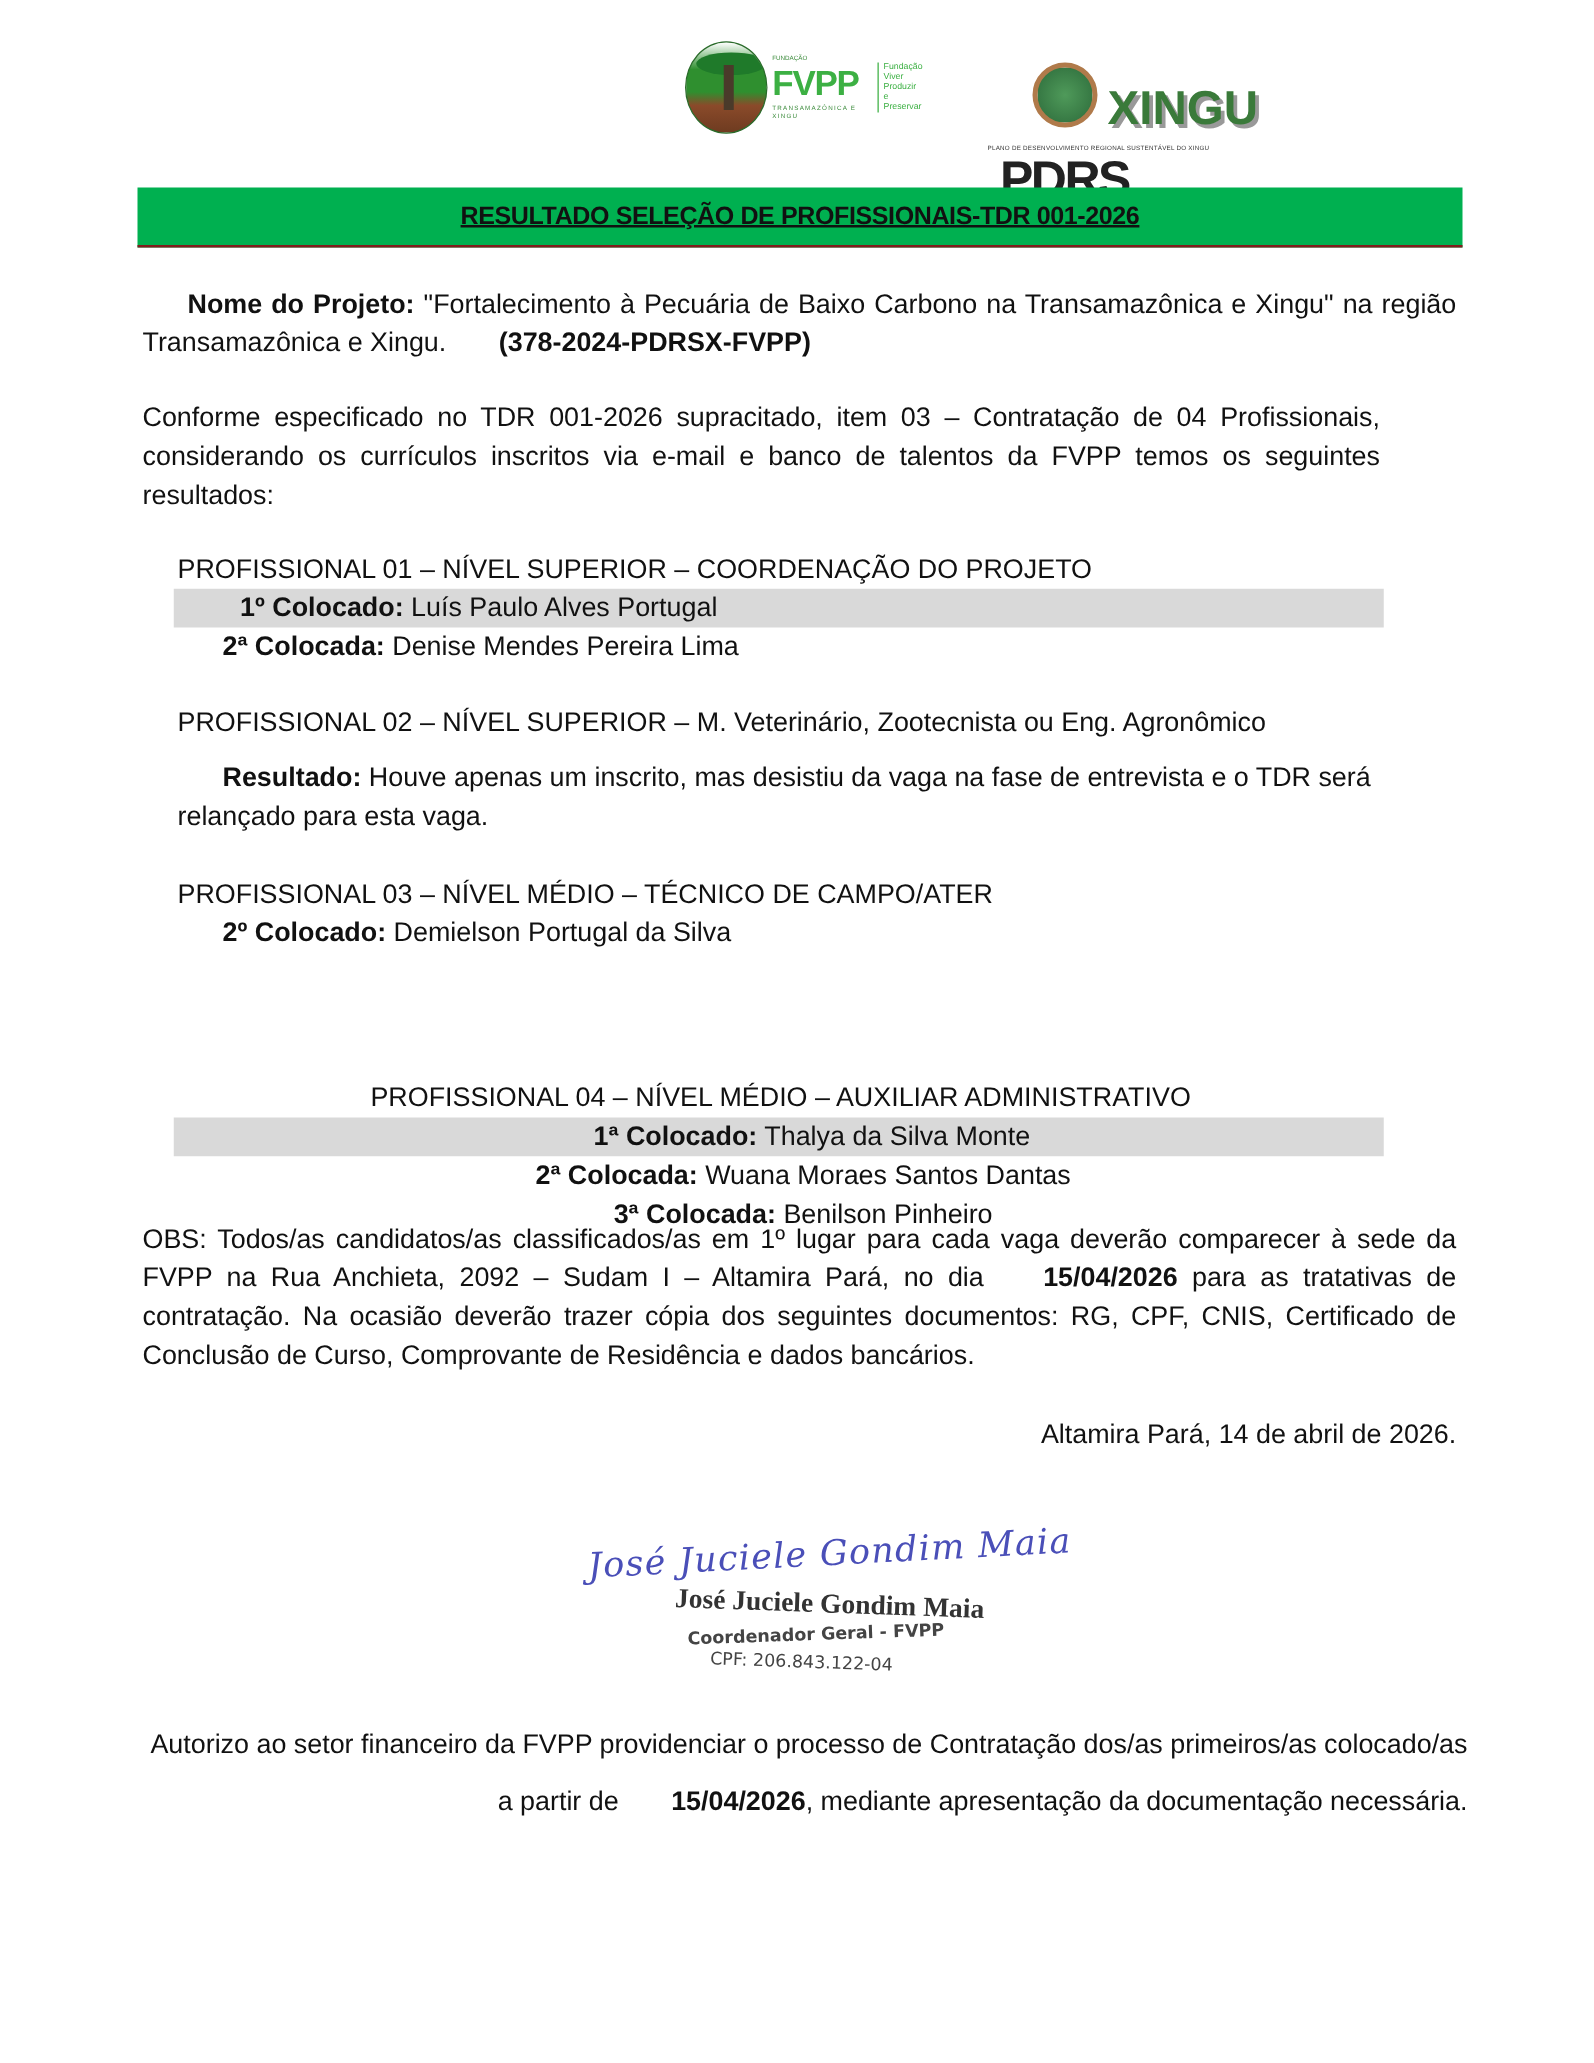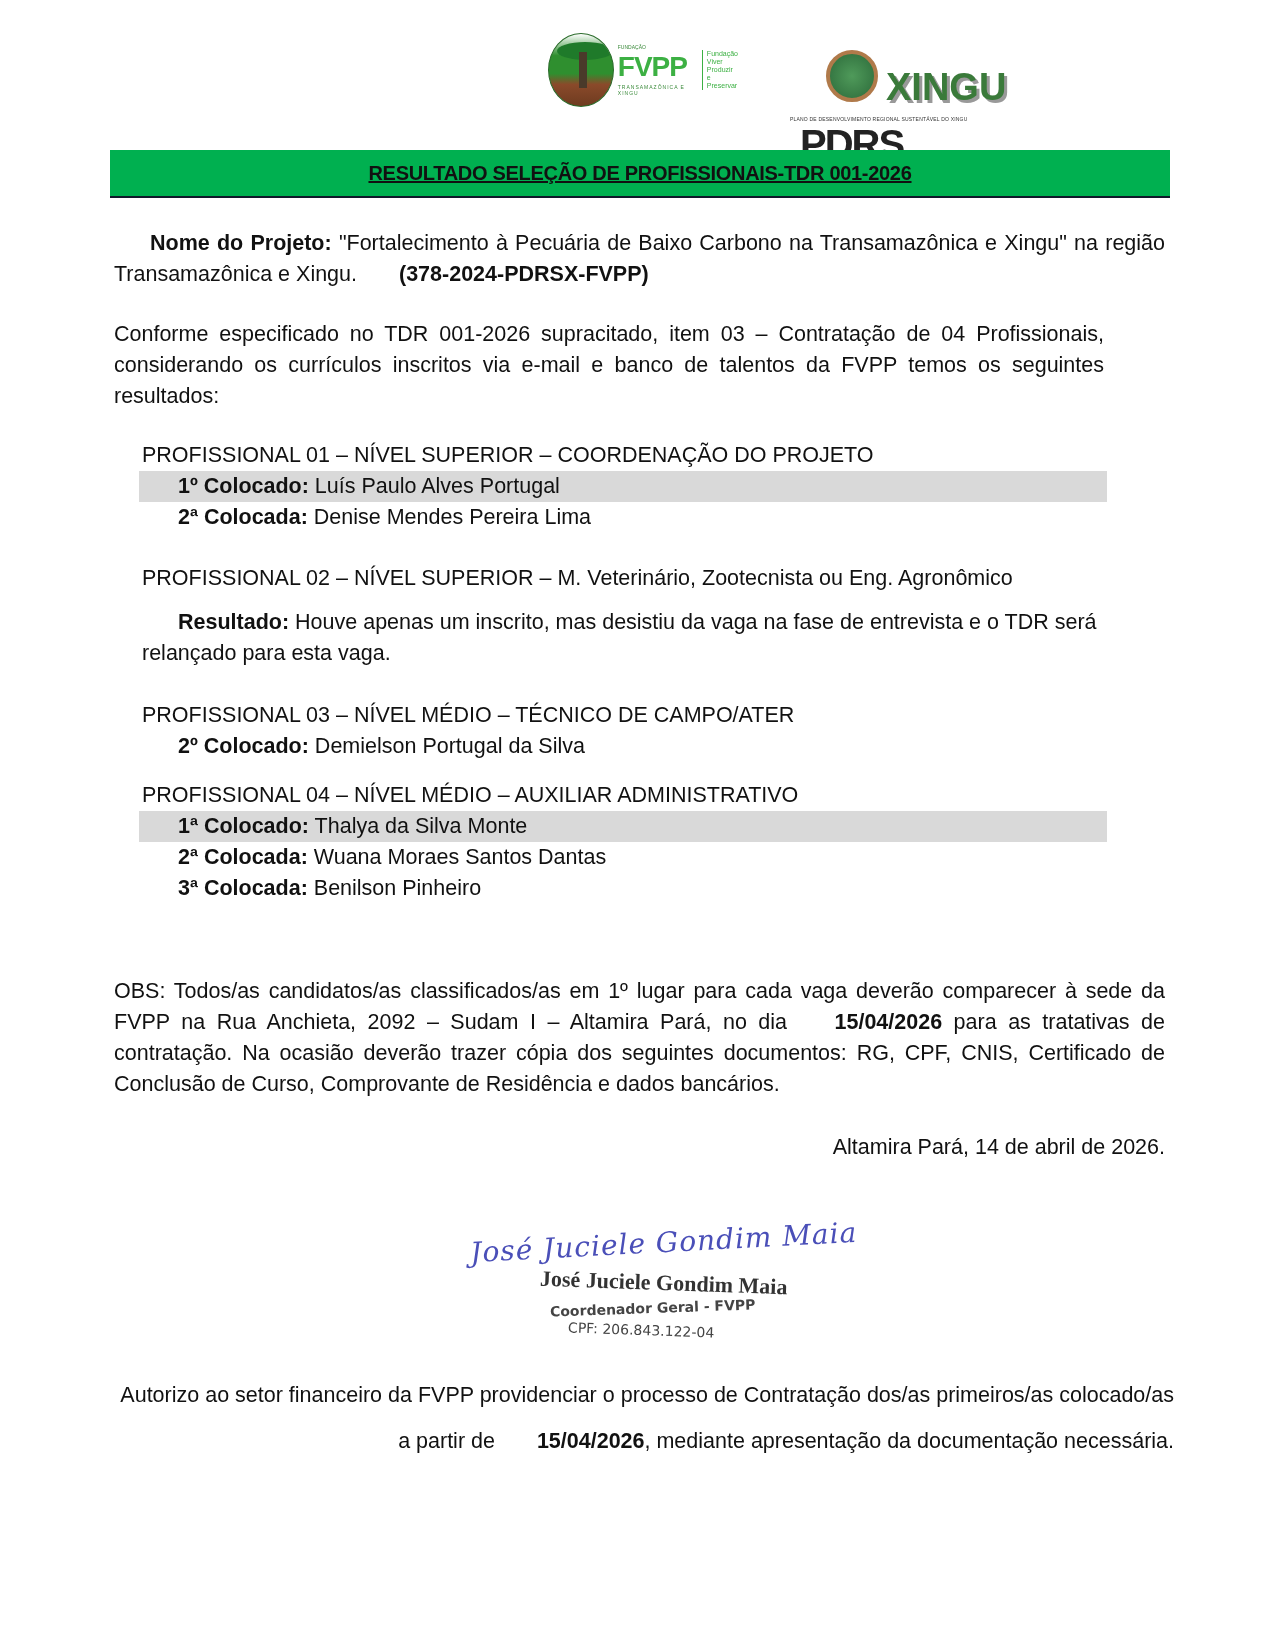--- a/index.html
+++ b/index.html
@@ -15,30 +15,30 @@
   .fvpp-small { font-size: 5px; color: #3a8a3a; }
   .fvpp-big { font-family: "Liberation Sans", sans-serif; font-weight: bold; font-size: 28px; color: #3cb043; line-height: 34px; letter-spacing: -1px; }
   .fvpp-sub { font-size: 5px; color: #3a8a3a; letter-spacing: 1px; }
   .fvpp-side { margin-left: 4px; border-left: 1px solid #3cb043; padding-left: 4px; font-size: 7px; line-height: 8px; color: #3cb043; }
   .pdrs-logo { left: 790px; top: 40px; width: 220px; height: 84px; }
   .pdrs-globe { position: absolute; left: 36px; top: 10px; width: 44px; height: 44px; border-radius: 50%; background: radial-gradient(#4f9a5a, #2c6a3a); border: 4px solid #b07a4a; }
   .pdrs-word { position: absolute; left: 10px; top: 36px; font-family: "Liberation Sans", sans-serif; font-weight: bold; font-size: 40px; color: #222; letter-spacing: -2px; line-height: 40px; margin-top: 48px; }
   .xingu-word { position: absolute; left: 96px; top: 26px; font-family: "Liberation Sans", sans-serif; font-weight: bold; font-size: 38px; color: #3a7a3a; text-shadow: 3px 3px 0 #999; letter-spacing: 0px; }
   .pdrs-caption { position: absolute; left: 0; top: 76px; font-size: 5px; color: #333; white-space: nowrap; letter-spacing: 0.2px; }
 
-  .banner { left: 110px; top: 150px; width: 1060px; height: 46px; background: #00b050; border-bottom: 2px solid #0f172a;
+  .banner { left: 110px; top: 150px; width: 1060px; height: 46px; background: #00b050; border-bottom: 2px solid #7f1d1d;
             display: flex; align-items: center; justify-content: center; }
   .banner-title { font-family: "Liberation Sans", sans-serif; font-weight: bold; font-size: 20px; color: #111; text-decoration: underline; letter-spacing: -0.3px; }
 
   .text { font-size: 21.5px; line-height: 31px; color: #111; }
   .para { left: 114px; width: 1051px; text-align: justify; }
   .b { font-weight: bold; margin-left: 36px; }
   .indent { left: 142px; width: 965px; }
   .row { height: 31px; line-height: 31px; white-space: nowrap; }
-  .row.hl { background: #d9d9d9; margin-left: -3px; padding-left: 3px; }
+  .row.hl { background: #d9d9d9; margin-left: -3px; padding-left: 17px; }
   .date { right: 110px; top: 1132px; text-align: right; }
   .sig-block { left: 460px; top: 1218px; width: 430px; height: 130px; }
   .sig-hand { position: absolute; left: 10px; top: 8px; font-family: "DejaVu Serif", serif; font-style: italic; font-size: 28px; color: #4a4fb8; transform: rotate(-3deg); white-space: nowrap; letter-spacing: 1px; }
   .sig-name { position: absolute; left: 80px; top: 52px; font-family: "Liberation Serif", serif; font-weight: bold; font-size: 22px; color: #333; transform: rotate(2deg); white-space: nowrap; }
   .sig-role { position: absolute; left: 90px; top: 82px; font-family: "DejaVu Sans", sans-serif; font-weight: bold; font-size: 14px; color: #444; transform: rotate(-2deg); white-space: nowrap; }
   .sig-cpf { position: absolute; left: 108px; top: 104px; font-family: "DejaVu Sans", sans-serif; font-size: 14px; color: #444; transform: rotate(2deg); white-space: nowrap; }
   .auth { left: 114px; top: 1372px; width: 1060px; line-height: 46px; text-align: right; }
 </style>
 </head>
 <body>
@@ -95,21 +95,21 @@
   </div>
 </div>
 
 <div class="abs text indent" style="top:700px;">
   <div class="row">PROFISSIONAL 03 – NÍVEL MÉDIO – TÉCNICO DE CAMPO/ATER</div>
   <div class="row">
     <span class="b">2º Colocado:</span><span> Demielson Portugal da Silva</span>
   </div>
 </div>
 
-<div class="abs text indent" style="top:780px;">
+<div class="abs text indent" style="top:863px;text-align:center;">
   <div class="row">PROFISSIONAL 04 – NÍVEL MÉDIO – AUXILIAR ADMINISTRATIVO</div>
   <div class="row hl">
     <span class="b">1ª Colocado:</span><span> Thalya da Silva Monte</span>
   </div>
   <div class="row">
     <span class="b">2ª Colocada:</span><span> Wuana Moraes Santos Dantas</span>
   </div>
   <div class="row">
     <span class="b">3ª Colocada:</span><span> Benilson Pinheiro</span>
   </div>

